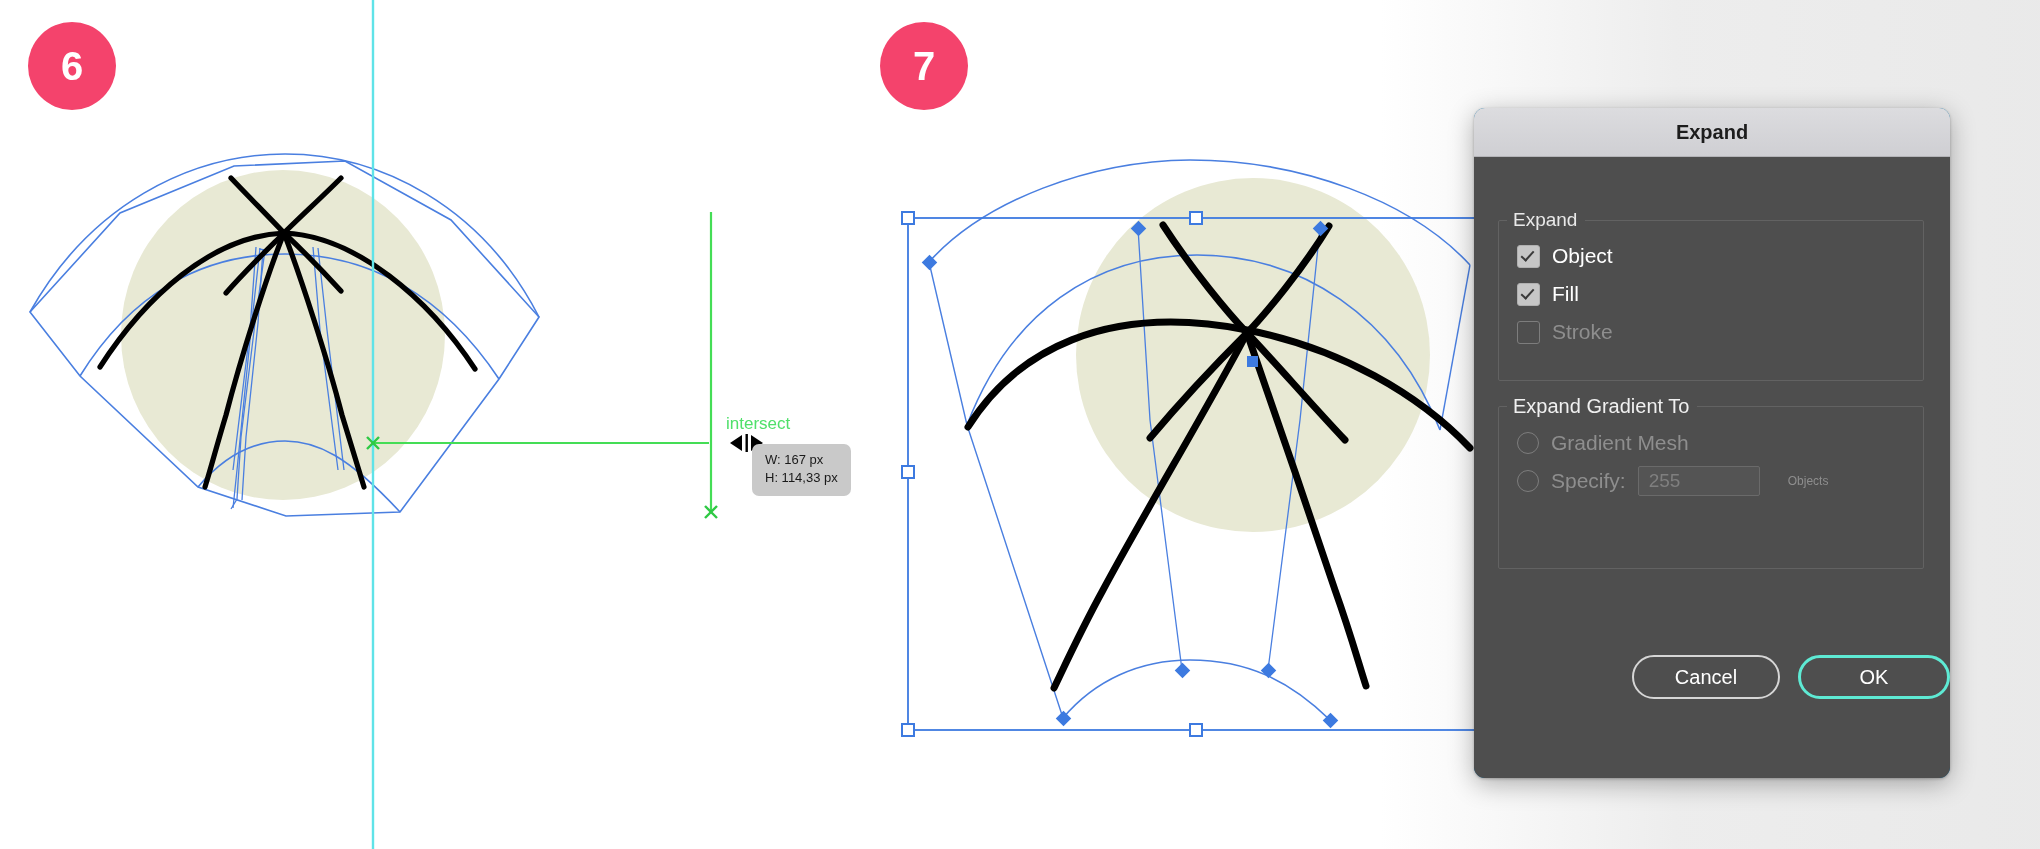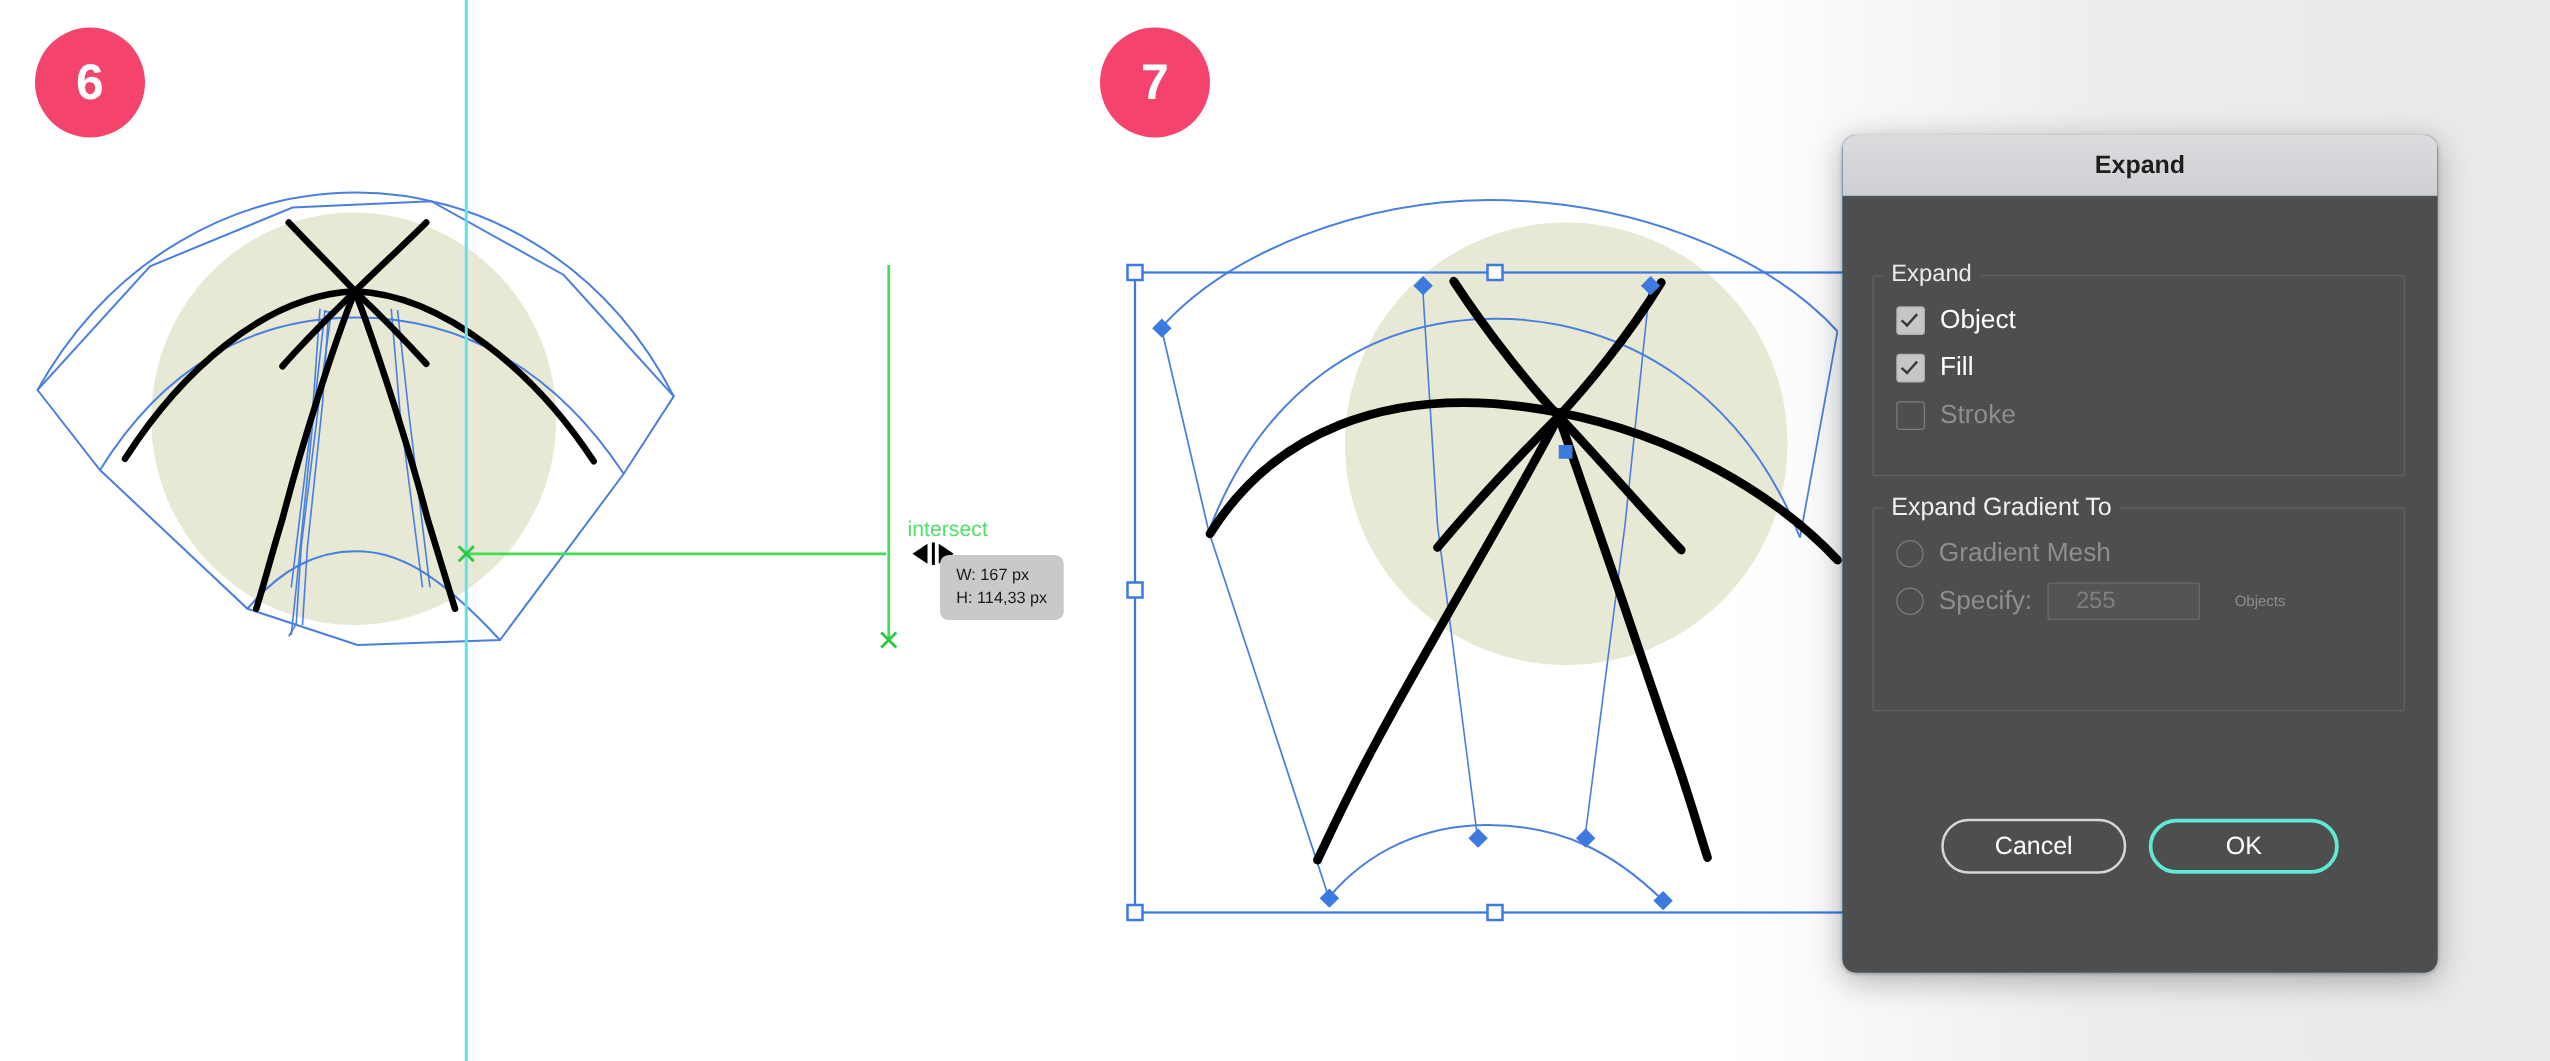--- a/index.html
+++ b/index.html
@@ -199,37 +199,37 @@
   .spec-field {
     width: 122px;
     height: 30px;
     border: 1px solid #6a6a6a;
     border-radius: 2px;
     background: #545454;
     color: #7f7f7f;
     font-size: 19px;
     display: flex;
     align-items: center;
-    padding-left: 22px;
+    padding-left: 10px;
     box-sizing: border-box;
     text-align: center;
   }
   .objects-lbl {
     font-size: 12px;
     color: #8e8e8e;
     margin-left: 16px;
   }
 
   #dialog-buttons {
     position: absolute;
     left: 0;
     right: 0;
     top: 498px;
     display: flex;
-    justify-content: center;
+    justify-content: flex-end;
     gap: 18px;
   }
   .dlg-btn {
     min-width: 148px;
     height: 44px;
     border-radius: 22px;
     background: transparent;
     color: #ffffff;
     font-size: 20px;
     display: flex;

